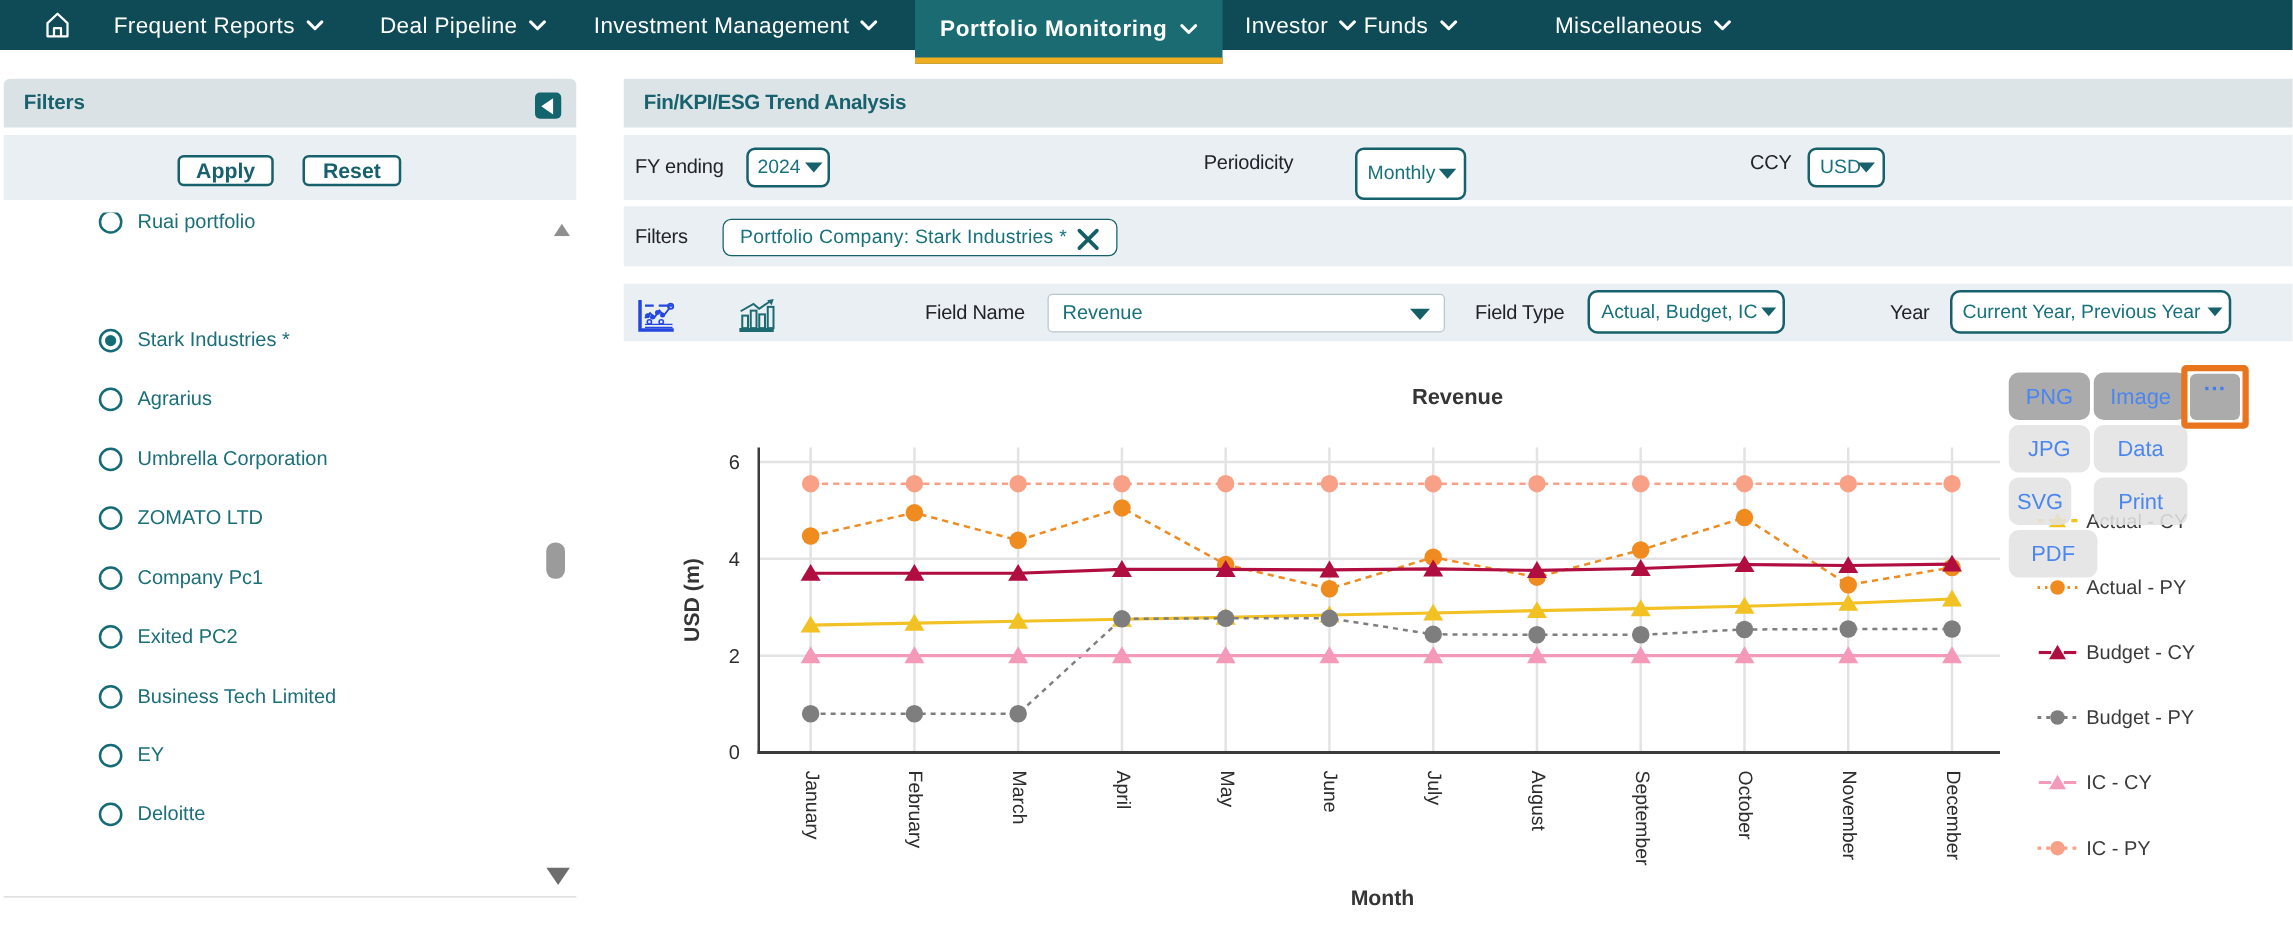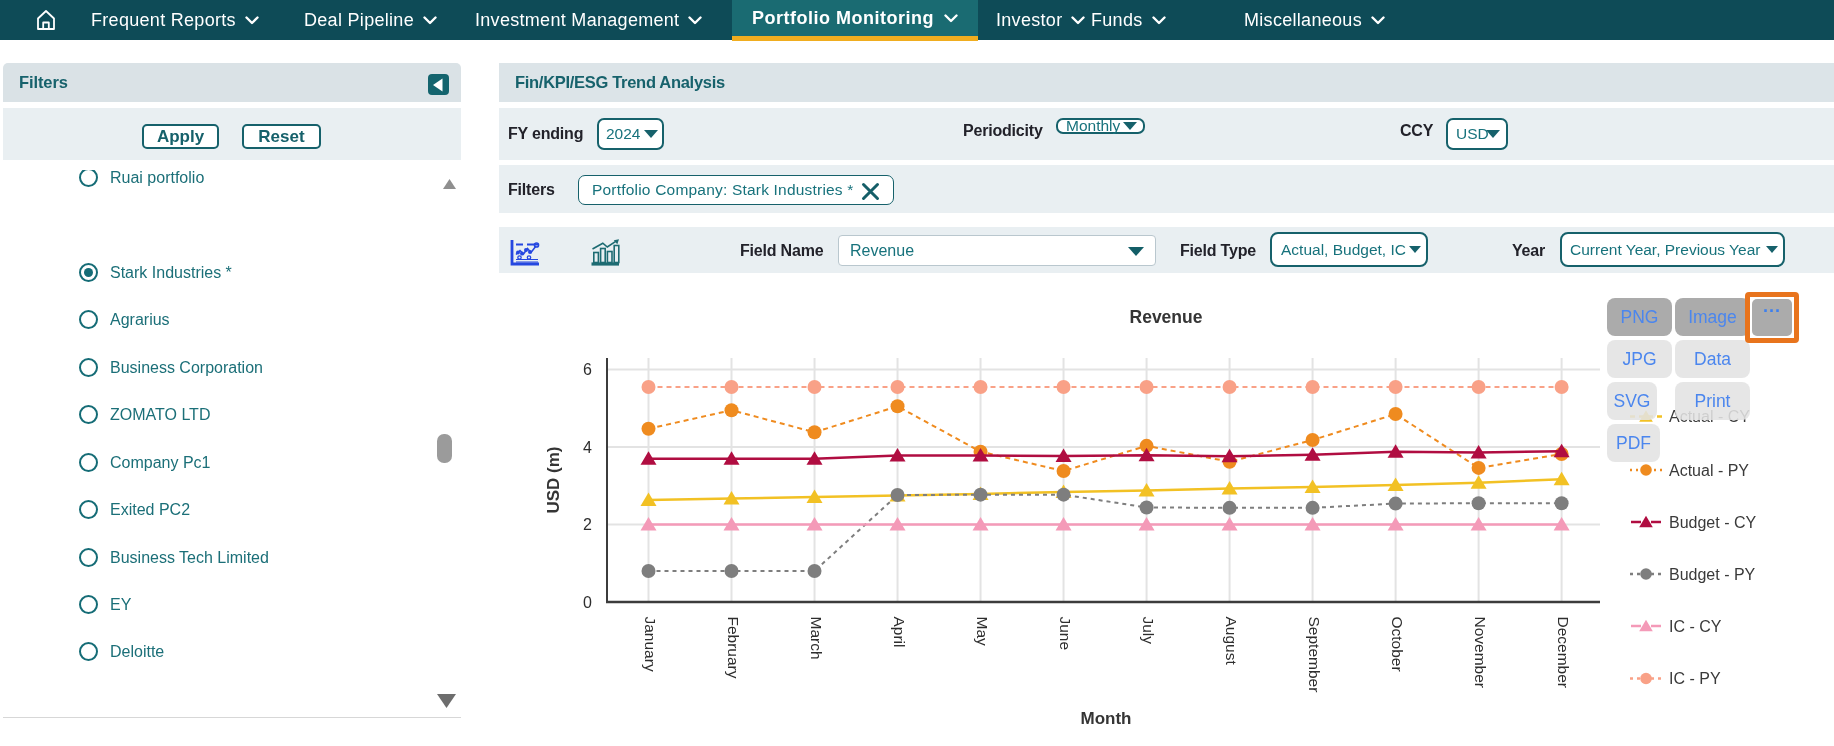--- a/index.html
+++ b/index.html
@@ -2,21 +2,21 @@
 <html><head>
 <meta charset="utf-8">
 <style>
   * { margin:0; padding:0; box-sizing:border-box; }
   html,body { width:1834px; height:746px; background:#fff; font-family:"Liberation Sans", sans-serif; overflow:hidden; }
   .abs { position:absolute; }
   
   #nav { position:absolute; left:0; top:0; width:1834px; height:40px; background:#0e4b57; }
   .navitem { position:absolute; top:0; height:40px; display:flex; align-items:center; gap:9px;
              color:#fff; font-size:18px; font-weight:500; letter-spacing:.3px; }
-  #activetab { position:absolute; left:732px; top:0; width:246px; height:41px; background:#1a6b72;
+  #activetab { position:absolute; left:732px; top:0; width:246px; height:51px; background:#1a6b72;
                border-bottom:5px solid #f0ad1f; display:flex; align-items:center; justify-content:center; gap:10px;
                color:#fff; font-size:18px; font-weight:700; letter-spacing:.5px; }
   
   #sb-head { position:absolute; left:3px; top:63px; width:458px; height:39px; background:#dae2e6; border-radius:5px 5px 0 0; }
   #sb-head .t { position:absolute; left:16px; top:0; line-height:39px; font-size:16.5px; font-weight:700; color:#17626c; letter-spacing:-0.1px; }
   #collapse { position:absolute; left:428px; top:74px; width:21px; height:21px; background:#14646e; border-radius:4px; }
   #sb-apply { position:absolute; left:3px; top:108px; width:458px; height:52px; background:#e9eff2; }
   .btn { position:absolute; background:#fff; border:2px solid #16616b; border-radius:5px; color:#16616b;
          font-size:17px; font-weight:700; text-align:center; }
   #sb-list { position:absolute; left:3px; top:170px; width:458px; height:548px; background:#fff; overflow:hidden;
@@ -24,21 +24,21 @@
   .ritem { position:absolute; left:0; width:430px; height:20px; }
   .radio { position:absolute; left:76px; top:0; width:19px; height:19px; border:2px solid #156c76; border-radius:50%; background:#fff; }
   .radio.sel::after { content:""; position:absolute; left:3px; top:3px; width:9px; height:9px; border-radius:50%; background:#156c76; }
   .rlabel { position:absolute; left:107px; top:0; line-height:19px; font-size:16px; color:#1b6f78; }
   
   #sb-thumb { position:absolute; left:437px; top:434px; width:15px; height:29px; background:#9b9b9b; border-radius:7px; }
   
   #m-head { position:absolute; left:499px; top:63px; width:1335px; height:39px; background:#dce4e8; }
   #m-head .t { position:absolute; left:16px; top:0; line-height:39px; font-size:16.5px; font-weight:700; color:#17626c; letter-spacing:-0.3px; }
   .band { position:absolute; left:499px; width:1335px; background:#e9eff2; }
-  .lbl { position:absolute; font-size:16px; font-weight:700; color:#22222a; letter-spacing:-0.2px; }
+  .lbl { position:absolute; font-size:16px; font-weight:400; color:#22222a; letter-spacing:-0.2px; }
   .dd { position:absolute; background:#fff; border:2px solid #16616b; border-radius:7px; color:#17727c; font-size:15.5px; }
   .dd .tx { position:absolute; left:11px; top:50%; transform:translateY(-50%); white-space:nowrap; }
   .caret { position:absolute; right:6px; top:50%; margin-top:-4px; width:0; height:0;
            border-left:7px solid transparent; border-right:7px solid transparent; border-top:8px solid #16616b; }
   
   .xbtn { position:absolute; border-radius:8px; color:#4b86ee; font-size:17.5px; text-align:center; line-height:38px; height:38px; }
   .dark { background:#ababab; }
   .lite { background:rgba(226,226,226,0.88); }
 </style>
 </head>
@@ -91,21 +91,21 @@
     <div class="ritem" style="top:92.9px;">
       <span class="radio sel"></span>
       <span class="rlabel">Stark Industries *</span>
     </div>
     <div class="ritem" style="top:140.4px;">
       <span class="radio"></span>
       <span class="rlabel">Agrarius</span>
     </div>
     <div class="ritem" style="top:187.8px;">
       <span class="radio"></span>
-      <span class="rlabel">Business Corporation</span>
+      <span class="rlabel">Umbrella Corporation</span>
     </div>
     <div class="ritem" style="top:235.3px;">
       <span class="radio"></span>
       <span class="rlabel">ZOMATO LTD</span>
     </div>
     <div class="ritem" style="top:282.7px;">
       <span class="radio"></span>
       <span class="rlabel">Company Pc1</span>
     </div>
     <div class="ritem" style="top:330.2px;">
@@ -137,21 +137,21 @@
     <span class="t" style="left:16px;">Fin/KPI/ESG Trend Analysis</span>
   </div>
 
 <div class="band" style="top:108px; height:52px;"></div>
 <div class="lbl" style="left:508px; top:125px;">FY ending</div>
 <div class="dd" style="left:597px; top:118px; width:67px; height:32px;">
     <span class="tx" style="left:7px;">2024</span>
     <span class="caret" style="right:4px;"></span>
   </div>
 <div class="lbl" style="left:963px; top:122px;">Periodicity</div>
-<div class="dd" style="left:1056px; top:118px; width:89px; height:16px;padding-left:34px;">
+<div class="dd" style="left:1084px; top:118px; width:89px; height:42px;padding-left:34px;">
     <span class="tx" style="left:8px;">Monthly</span>
     <span class="caret"></span>
   </div>
 <div class="lbl" style="left:1400px; top:122px;">CCY</div>
 <div class="dd" style="left:1446px; top:118px; width:62px; height:32px;">
     <span class="tx" style="left:8px;">USD</span>
     <span class="caret"></span>
   </div>
 
 <div class="band" style="top:165px; height:48px;"></div>
@@ -338,16 +338,16 @@
     <circle cx="1166" cy="403.5" r="5.8" fill="#f9a187"></circle>
     <text x="1189" y="409" font-size="16" fill="#3a3a3a">IC - PY</text>
   </svg>
 
 <div class="xbtn dark" style="left:1607px; top:298px; width:65px;">PNG</div>
 <div class="xbtn dark" style="left:1675px; top:298px; width:75px;">Image</div>
 <div class="xbtn lite" style="left:1607px; top:340px; width:65px;">JPG</div>
 <div class="xbtn lite" style="left:1675px; top:340px; width:75px;">Data</div>
 <div class="xbtn lite" style="left:1607px; top:382px; width:50px;">SVG</div>
 <div class="xbtn lite" style="left:1675px; top:382px; width:75px;">Print</div>
-<div class="xbtn lite" style="left:1607px; top:424px; width:53px;">PDF</div>
+<div class="xbtn lite" style="left:1607px; top:424px; width:71px;">PDF</div>
 <div class="abs" style="left:1745px; top:292px; width:54px; height:51px; border:5px solid #e8741d; border-radius:4px; background:#fff; padding:2px;">
   <div style="width:100%; height:100%; background:#ababab; border-radius:5px; color:#3d7fee; font-size:18px; font-weight:700; text-align:center; line-height:24px;">···</div>
 </div>
 
 </body></html>

